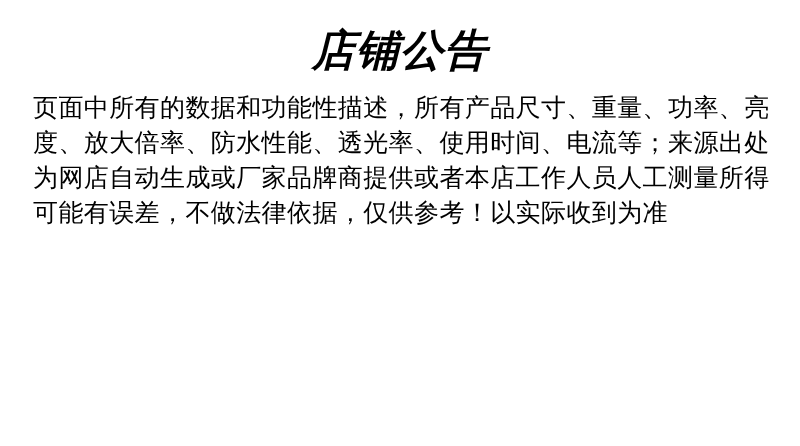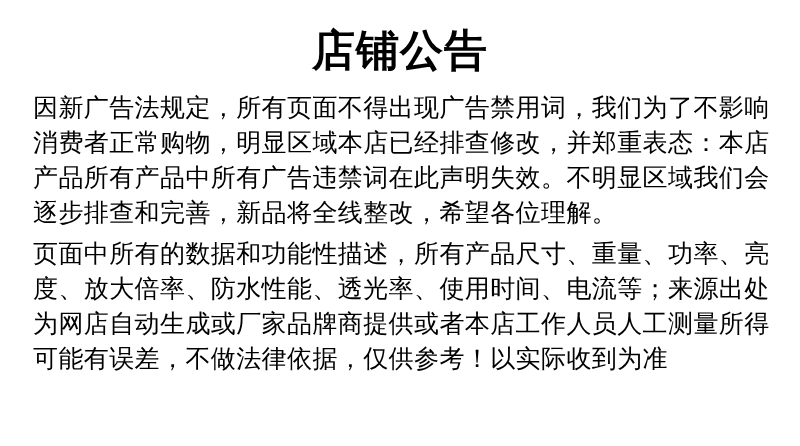--- a/index.html
+++ b/index.html
@@ -21,20 +21,21 @@
   }
   .title {
     margin: 28px 0 18px 0;
     padding: 0;
     font-size: 43px;
     line-height: 44px;
     font-weight: 700;
     text-align: center;
     letter-spacing: 1px;
     color: #000000;
+    font-style: italic;
   }
   .body-text {
     margin: 0;
     padding: 0 28px 0 33px;
     font-size: 25px;
     line-height: 35px;
     letter-spacing: 0.4px;
     font-weight: 400;
     color: #000000;
     text-align: left;
@@ -47,19 +48,18 @@
     display: block;
   }
 </style>
 </head>
 <body>
 
 <div class="page">
 
   <h1 class="title">店铺公告</h1>
 
-  <p class="body-text">因新广告法规定，所有页面不得出现广告禁用词，我们为了不影响消费者正常购物，明显区域本店已经排查修改，并郑重表态：本店产品所有产品中所有广告违禁词在此声明失效。不明显区域我们会逐步排查和完善，新品将全线整改，希望各位理解。</p>
 
   <div class="body-text disclaimer-section">
     <span>页面中所有的数据和功能性描述，所有产品尺寸、重量、功率、亮度、放大倍率、防水性能、透光率、使用时间、电流等；来源出处为网店自动生成或厂家品牌商提供或者本店工作人员人工测量所得可能有误差，不做法律依据，仅供参考！以实际收到为准</span>
   </div>
 
 </div>
 
 </body></html>

